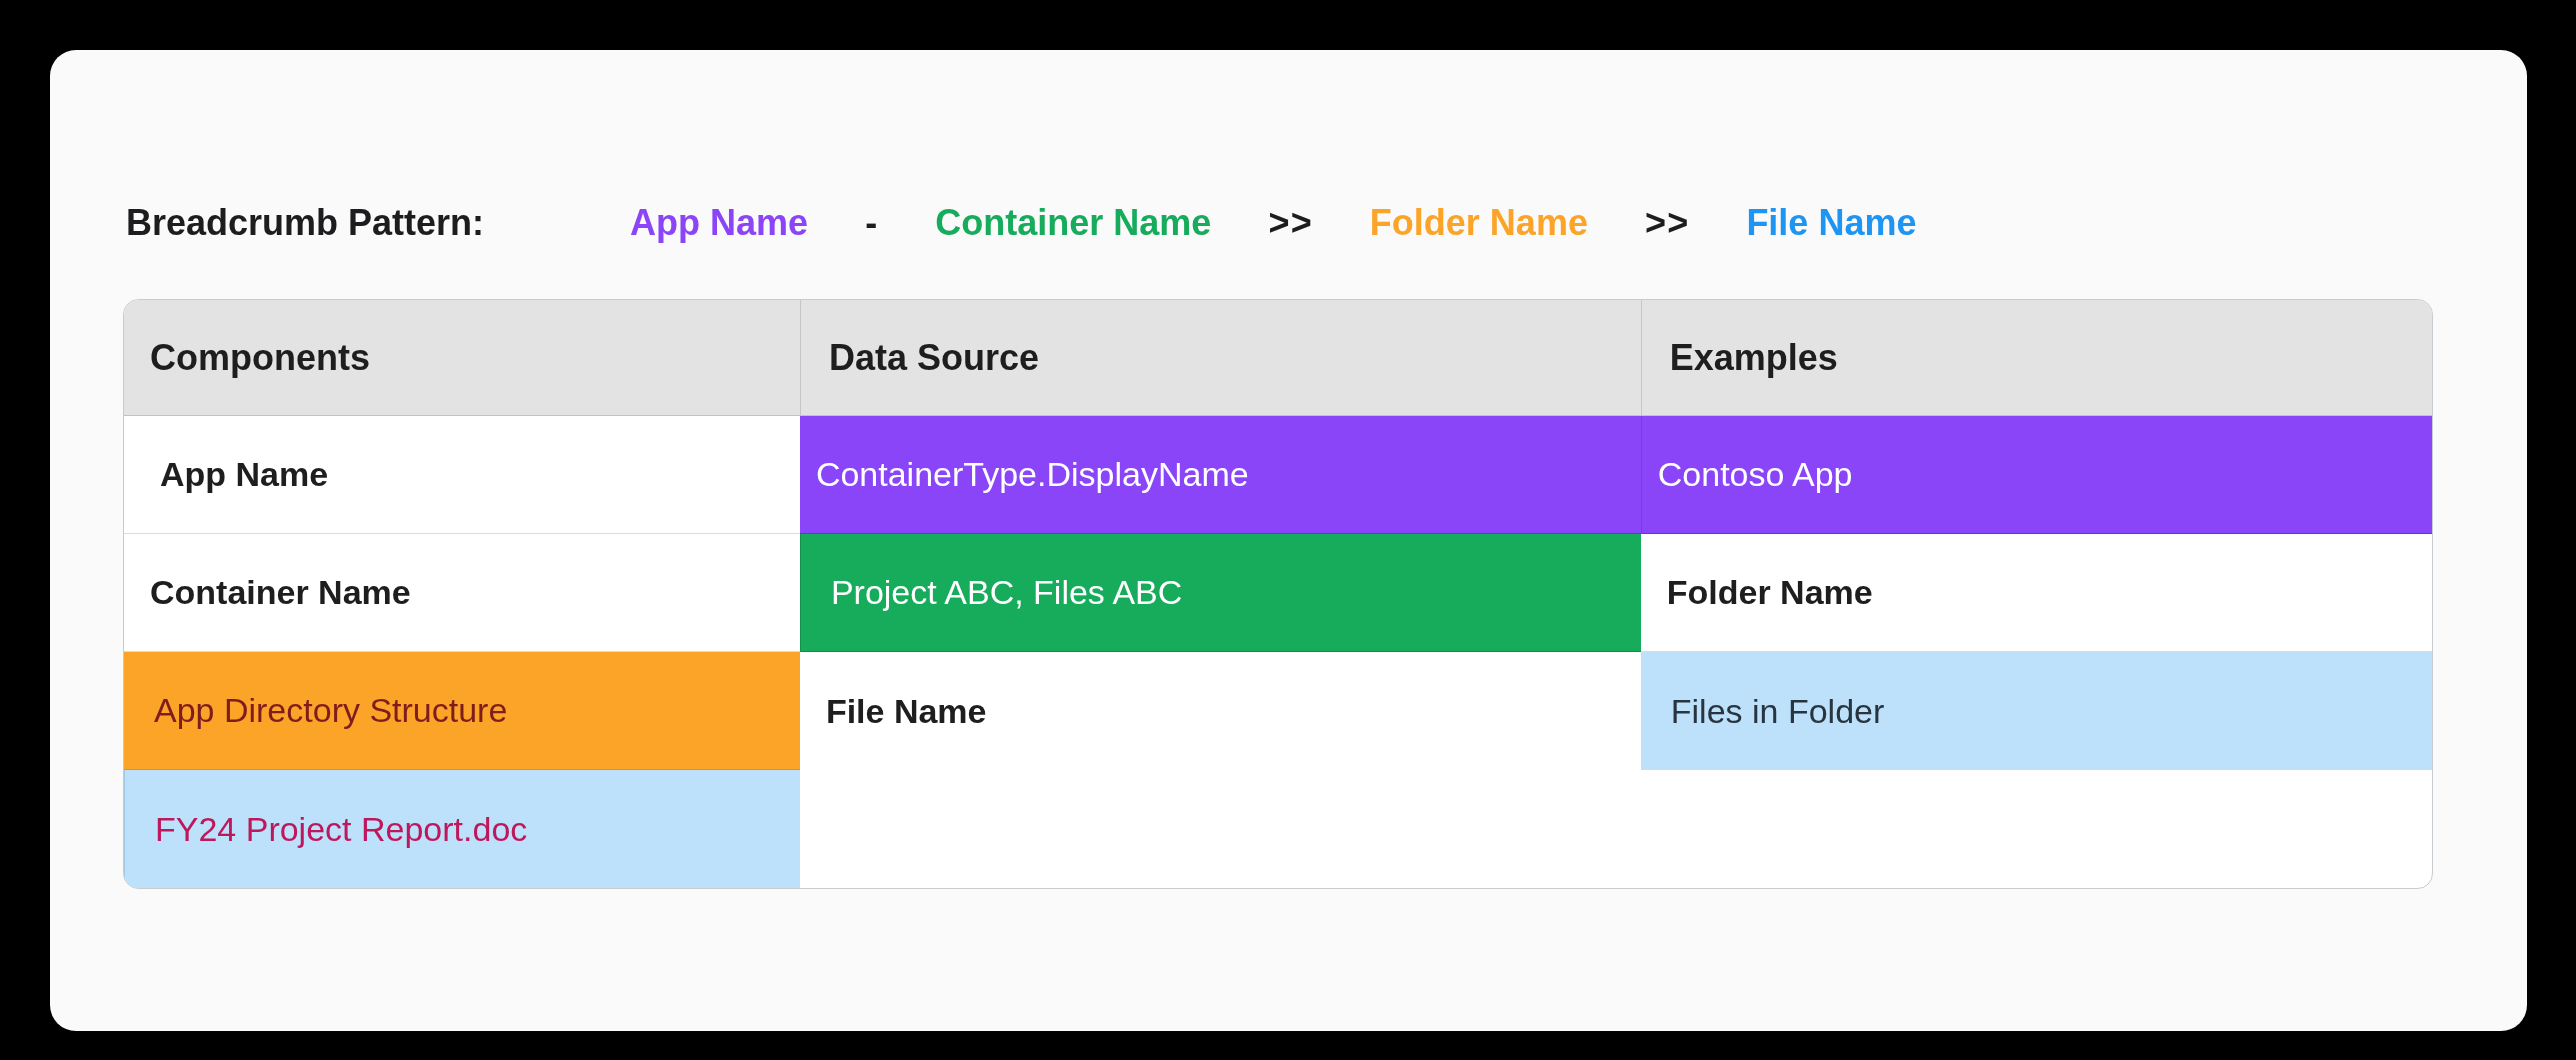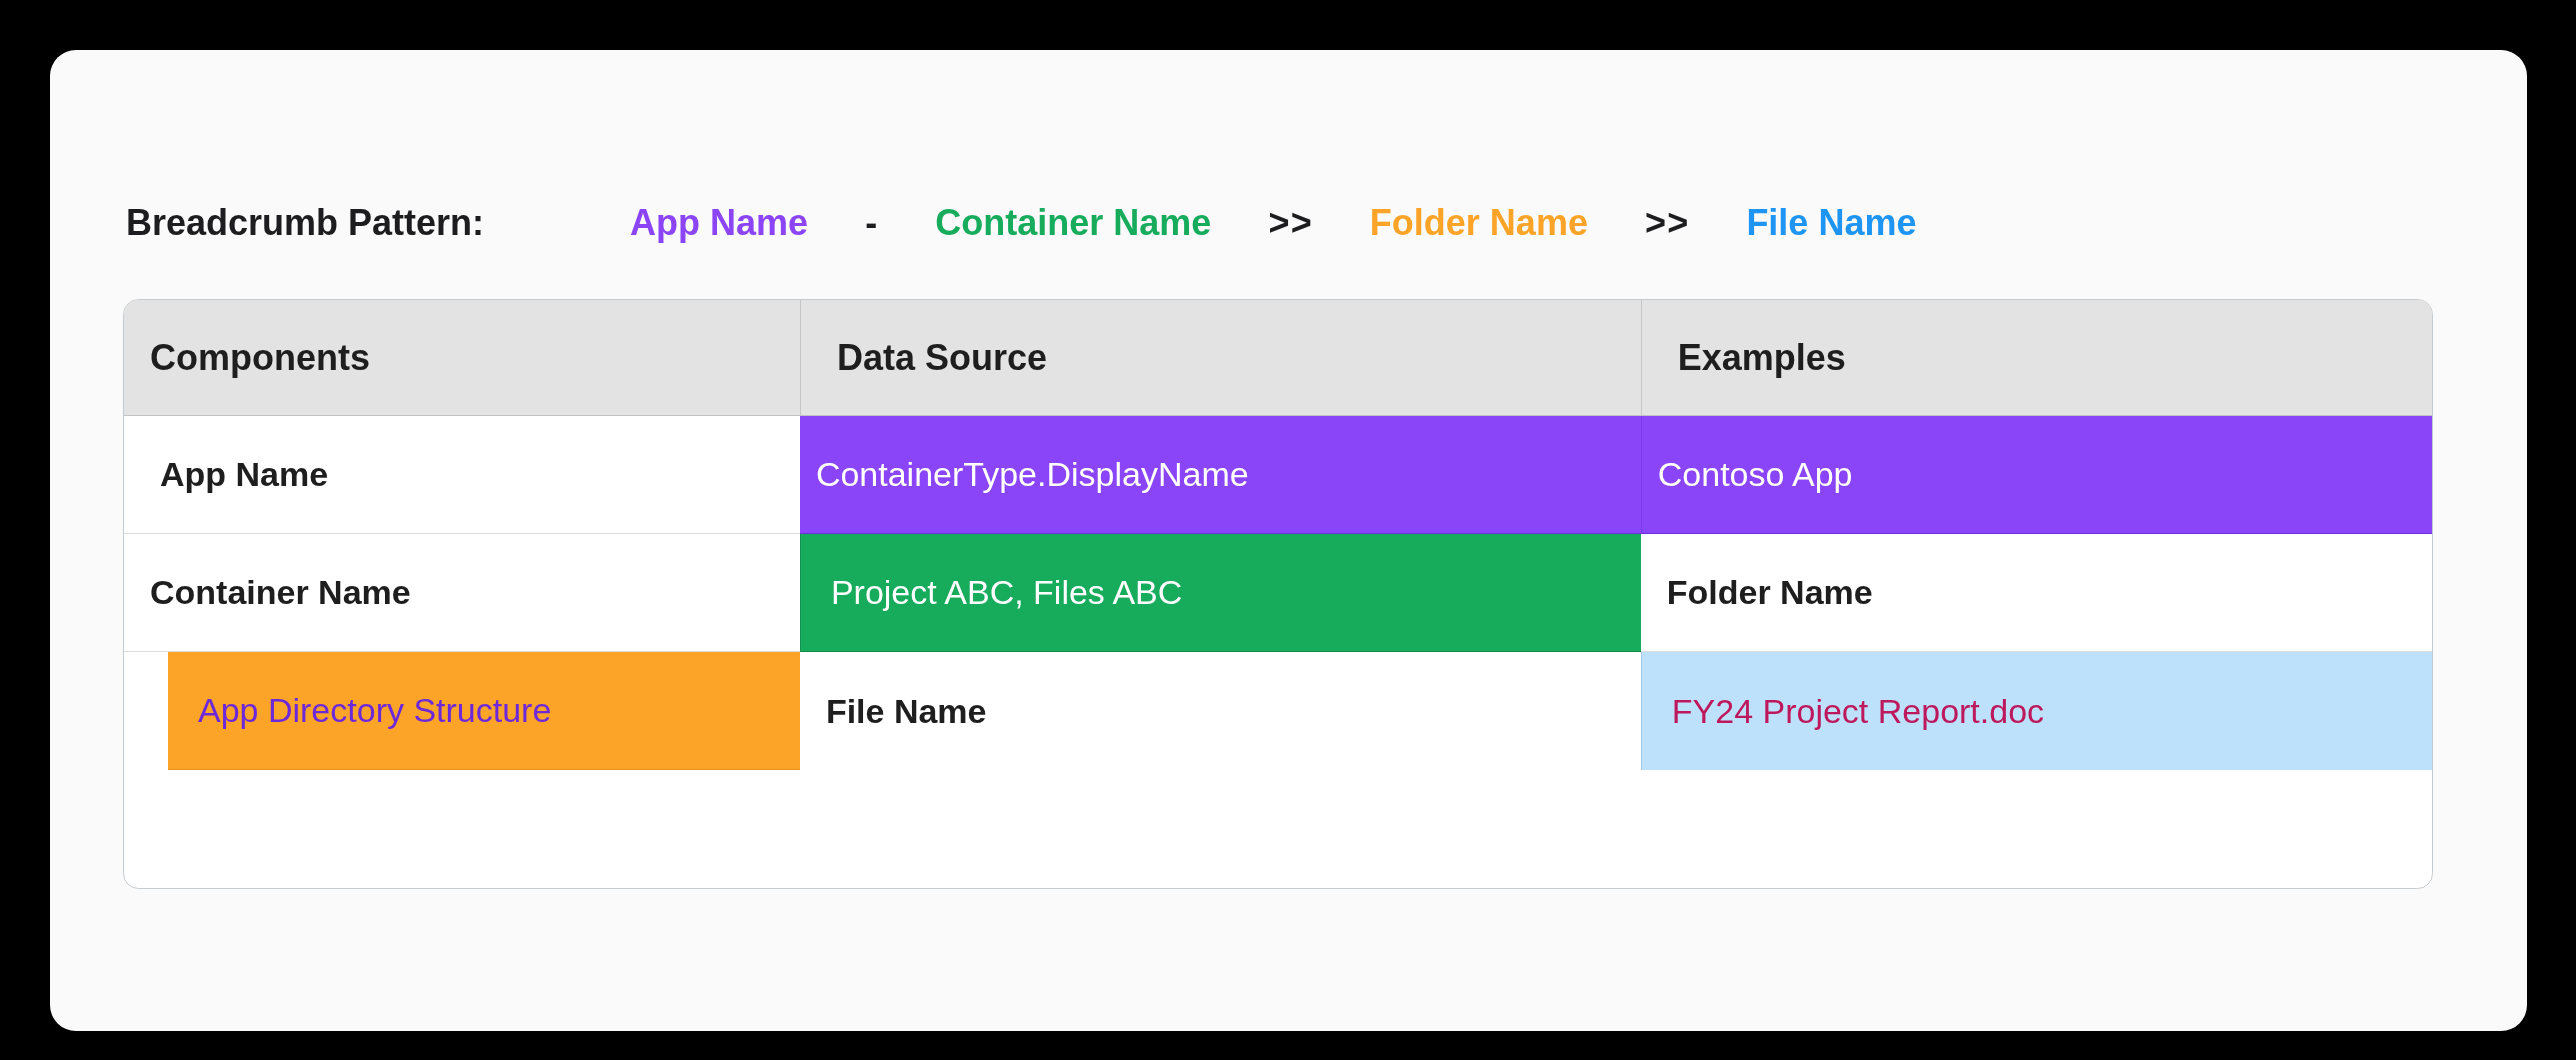--- a/index.html
+++ b/index.html
@@ -60,21 +60,21 @@
   }
   .head {
     background: #E4E3E3;
     font-weight: 700;
     font-size: 36px;
     border-bottom: 1.8px solid #C2C2C2;
     padding-left: 26px;
   }
   .head.c2, .head.c3 {
     border-left: 1.8px solid #C6C6C6;
-    padding-left: 36px;
+    padding-left: 28px;
   }
   .comp {
     background: #FFFFFF;
     font-weight: 700;
     padding-left: 26px;
     border-bottom: 1.8px solid #DCDCDC;
   }
   .comp.indent { padding-left: 36px; }
   .comp.last { border-bottom: none; }
   .colored {
@@ -113,20 +113,21 @@
     <div class="cell head c3">Examples</div>
 
     <div class="cell comp indent row0">App Name</div>
     <div class="cell colored c2 row0" style="background-color: rgb(139, 69, 248); color: rgb(255, 255, 255);">ContainerType.DisplayName</div>
     <div class="cell colored c3 row0" style="background-color: rgb(139, 69, 248); color: rgb(255, 255, 255);">Contoso App</div>
 
     <div class="cell comp row1">Container Name</div>
     <div class="cell colored c3 row1" style="background-color: rgb(23, 171, 92); color: rgb(255, 255, 255);">Project ABC, Files ABC</div>
 
     <div class="cell comp row2">Folder Name</div>
-    <div class="cell colored c2 row2" style="background-color: rgb(251, 164, 40); color: #6d28d9; margin-left: 44px;">App Directory Structure</div>
+    <div class="cell colored c2 row2" style="background-color: rgb(251, 164, 40); color: #7f1d1d;">App Directory Structure</div>
 
     <div class="cell comp last row3">File Name</div>
+    <div class="cell colored c2 row3" style="background-color: rgb(189, 225, 251); color: rgb(40, 52, 63);">Files in Folder</div>
     <div class="cell colored c3 row3" style="background-color: rgb(189, 225, 251); color: #be185d;">FY24 Project Report.doc</div>
 
   </div>
 </div>
 
 
 </body></html>

